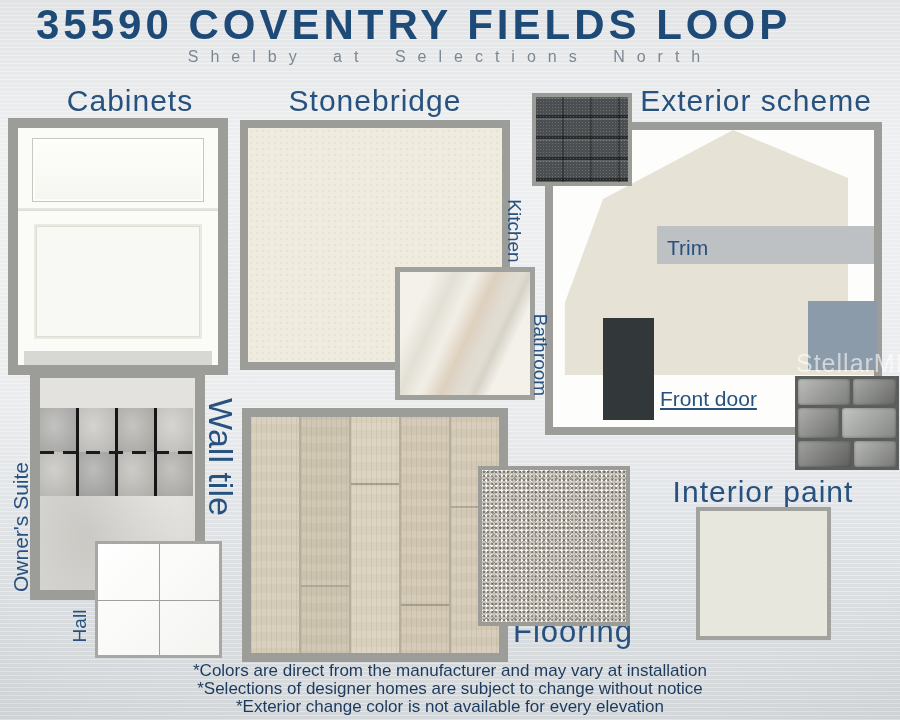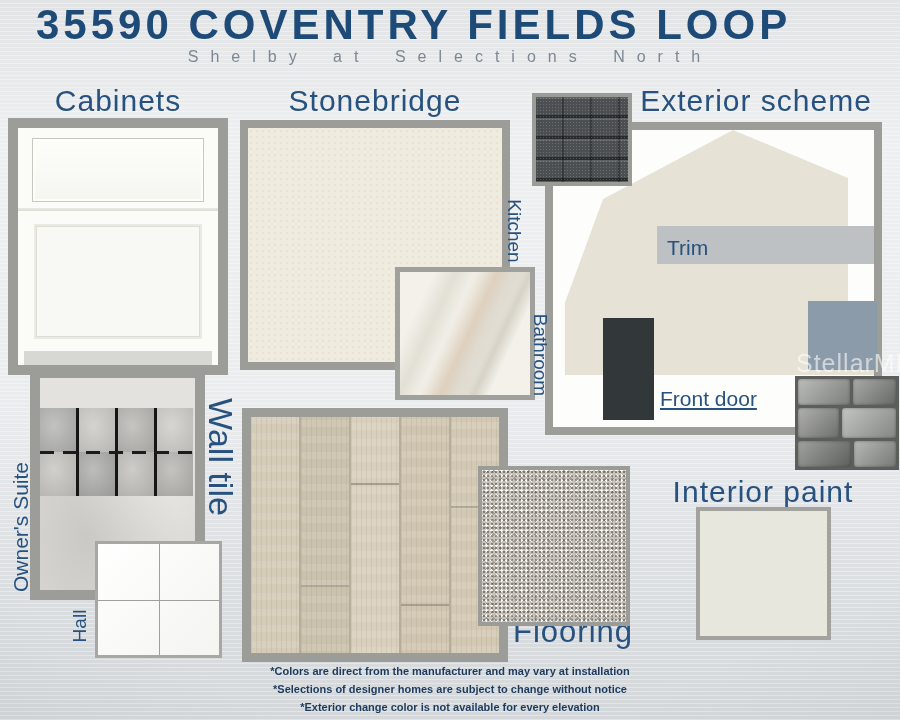--- a/index.html
+++ b/index.html
@@ -139,32 +139,32 @@
   .carpet{left:478px;top:466px;width:152px;height:160px;box-sizing:border-box;
     border:4px solid #9b9b97;z-index:4;
     background-color:#c7c3bb;
     background-image:
       radial-gradient(rgba(70,65,58,0.55) 1px, rgba(0,0,0,0) 1.3px),
       radial-gradient(rgba(255,255,255,0.90) 1px, rgba(0,0,0,0) 1.3px),
       radial-gradient(rgba(118,113,103,0.50) 1px, rgba(0,0,0,0) 1.4px);
     background-size:4px 4px, 5px 5px, 7px 7px;
     background-position:0 0, 2px 3px, 1px 5px;}
   
-  .disclaimer{left:0;width:900px;text-align:center;font-size:11px;font-weight:700;
+  .disclaimer{left:0;width:900px;text-align:center;font-size:17px;font-weight:400;
     color:#1c3a5d;line-height:18px;z-index:10;}
 </style>
 </head>
 <body>
 
 <div id="stage">
 
   <div class="abs page-title">35590 COVENTRY FIELDS LOOP</div>
   <div class="abs page-subtitle">Shelby at Selections North</div>
 
-  <div class="abs sec-label" style="left:8px;top:84px;width:220px;">Cabinets</div>
+  <div class="abs sec-label" style="left:20px;top:84px;width:220px;">Cabinets</div>
   <div class="abs frame cabinet">
     <div class="cab-drawer"></div>
     <div class="cab-seam"></div>
     <div class="cab-door"></div>
     <div class="cab-base"></div>
   </div>
 
   <div class="abs frame walltile">
     <div class="wt-topband"></div>
     <div class="mosaic">

